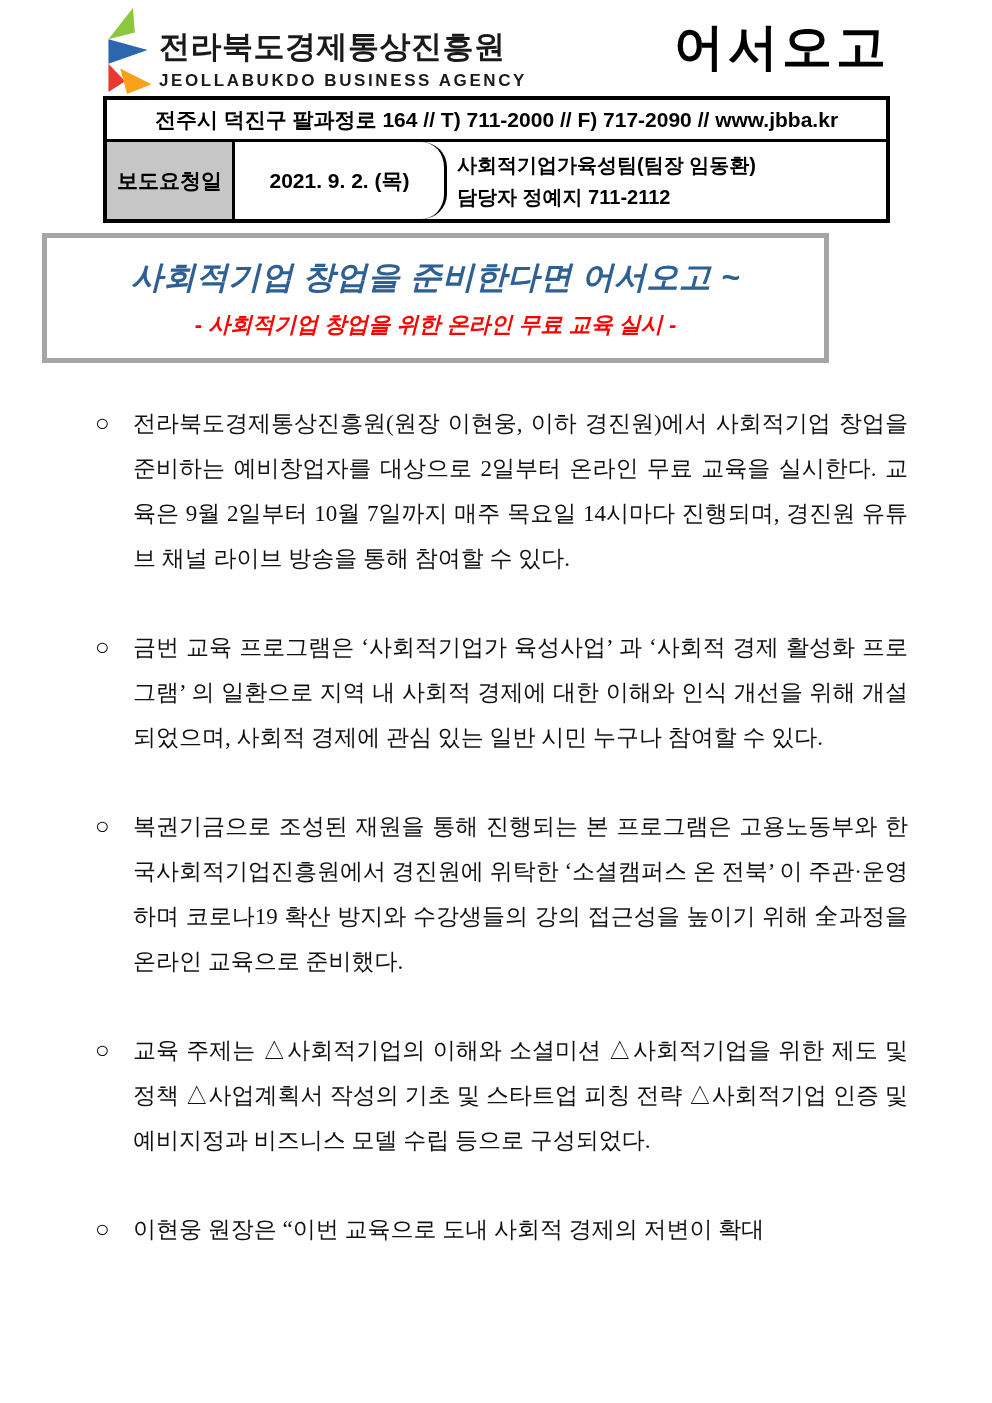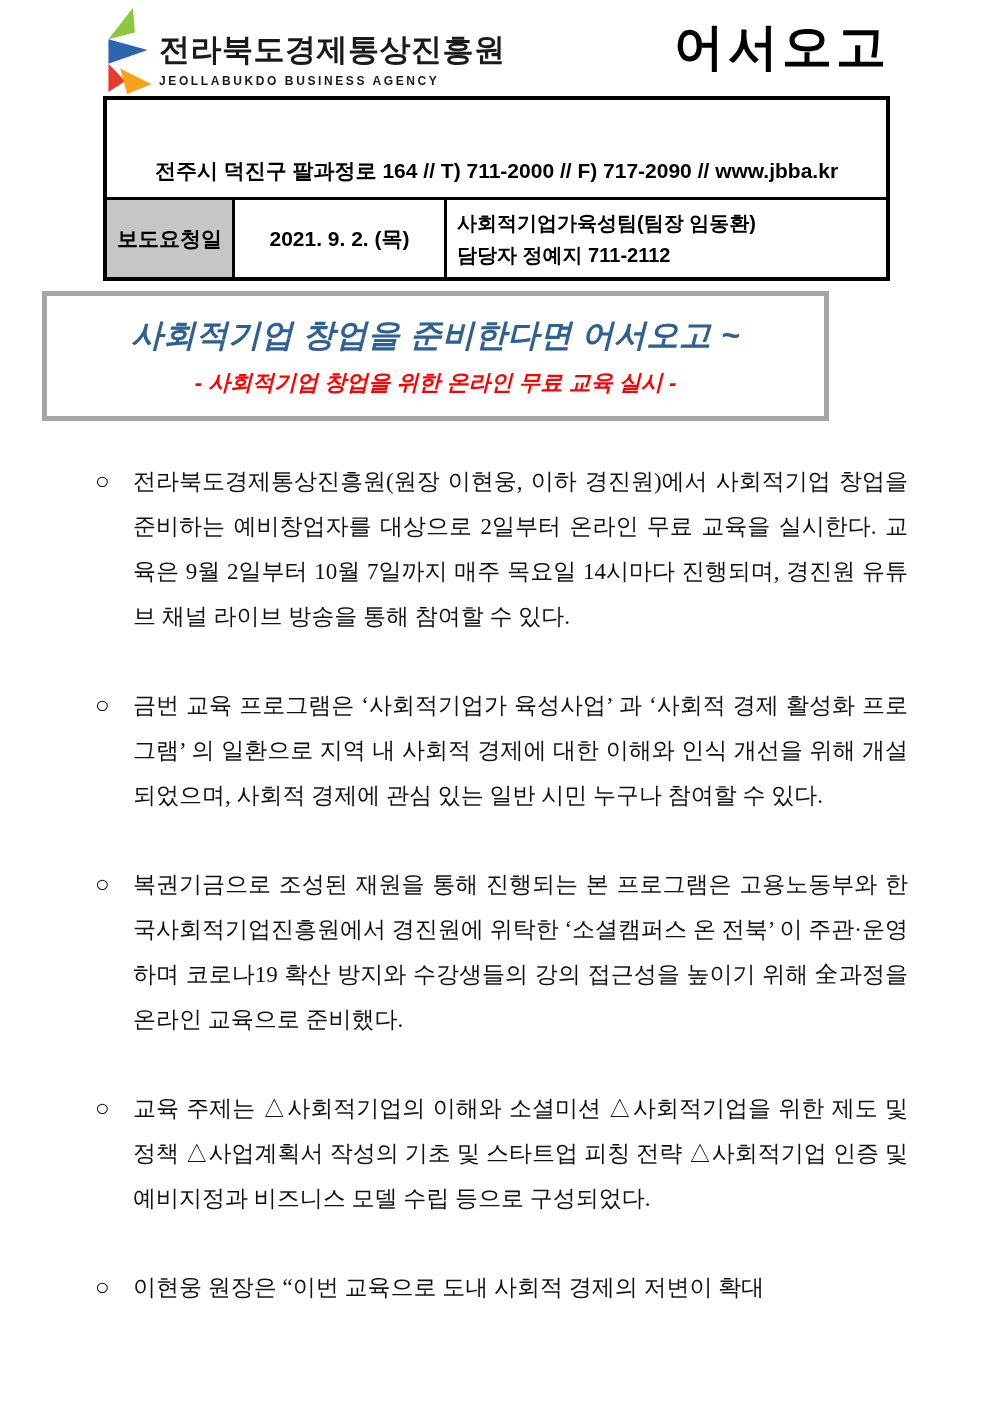--- a/index.html
+++ b/index.html
@@ -26,21 +26,21 @@
   .logo-mark { width: 52px; height: 90px; flex-shrink: 0; }
   .logo-text { margin-left: 4px; margin-top: 14px; }
   .logo-ko {
     font-size: 31px;
     font-weight: bold;
     letter-spacing: 0.5px;
     color: #1a1a1a;
     white-space: nowrap;
   }
   .logo-en {
-    font-size: 12px;
+    font-size: 17px;
     font-weight: bold;
     letter-spacing: 2.6px;
     color: #1a1a1a;
     margin-top: 3px;
     white-space: nowrap;
   }
   .doc-type {
     font-size: 50px;
     font-weight: bold;
     letter-spacing: 4px;
@@ -49,41 +49,40 @@
   }
 
   
   .info-table {
     margin: 0 0 0 103px;
     width: 787px;
     border: 4px solid #000;
     background: #fff;
   }
   .addr-row {
-    height: 56px;
+    height: 42px;
     border-bottom: 3px solid #000;
     display: flex;
     align-items: center;
     justify-content: center;
     font-size: 21px;
     font-weight: bold;
     white-space: nowrap;
-    margin-top: 44px;
   }
   .meta-row { display: flex; height: 77px; }
   .cell {
     display: flex;
     align-items: center;
     justify-content: center;
     font-size: 21px;
     font-weight: bold;
   }
   .cell.gray { background: #c6c6c6; }
   .cell.c1 { width: 128px; border-right: 3px solid #000; }
-  .cell.c2 { width: 212px; border-right: 3px solid #000; }
+  .cell.c2 { width: 212px; border-right: 3px solid #000; border-radius: 25px; }
   .cell.c3 { width: 110px; border-right: 3px solid #000; }
   .cell.c4 {
     flex: 1;
     flex-direction: column;
     align-items: flex-start;
     justify-content: center;
     padding-left: 10px;
     font-size: 20px;
     line-height: 32px;
   }

